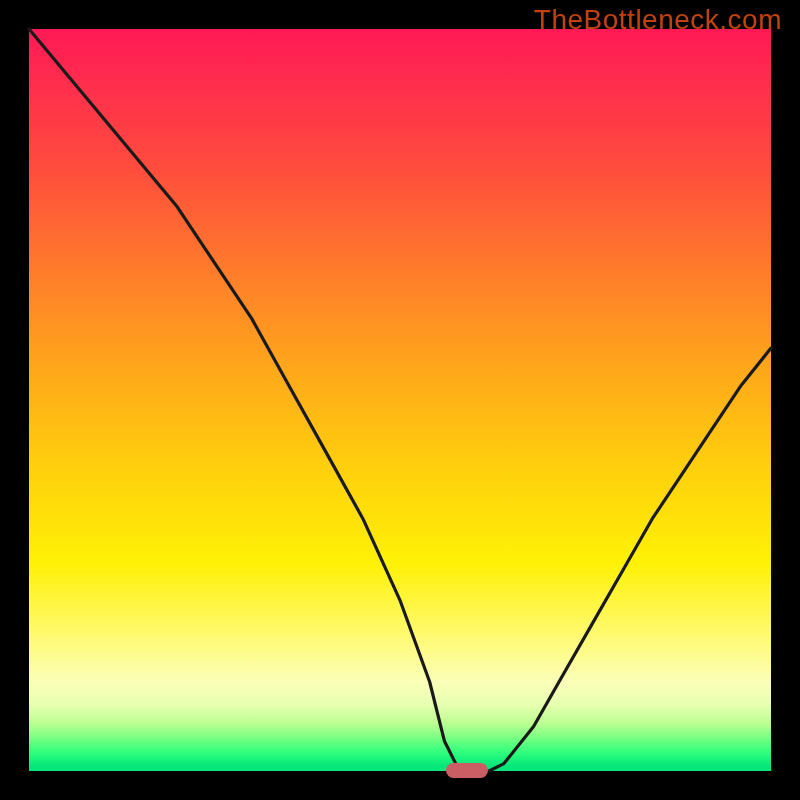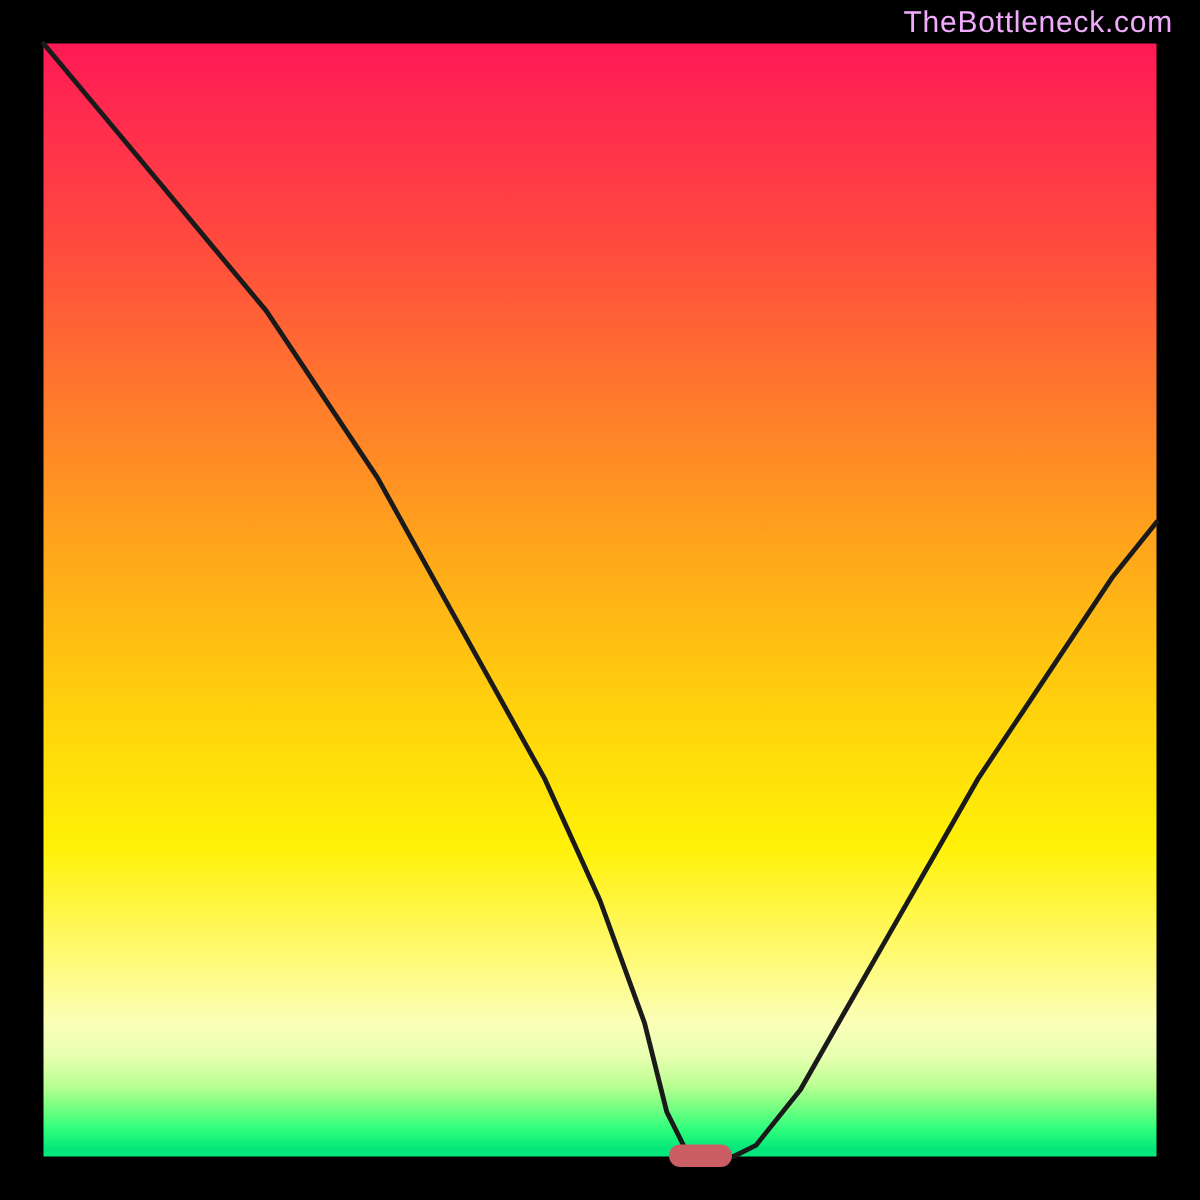--- a/index.html
+++ b/index.html
@@ -14,22 +14,22 @@
   .frame {
     position: relative;
     width: 800px;
     height: 800px;
     background: #000;
   }
   .watermark {
     position: absolute;
     top: 4px;
     right: 18px;
-    color: #f0abfc;
-    font-size: 20px;
+    color: #c2410c;
+    font-size: 28px;
     font-weight: 400;
     letter-spacing: 0.5px;
     z-index: 10;
   }
   .plot-area {
     position: absolute;
     left: 29px;
     top: 29px;
     width: 742px;
     height: 742px;

